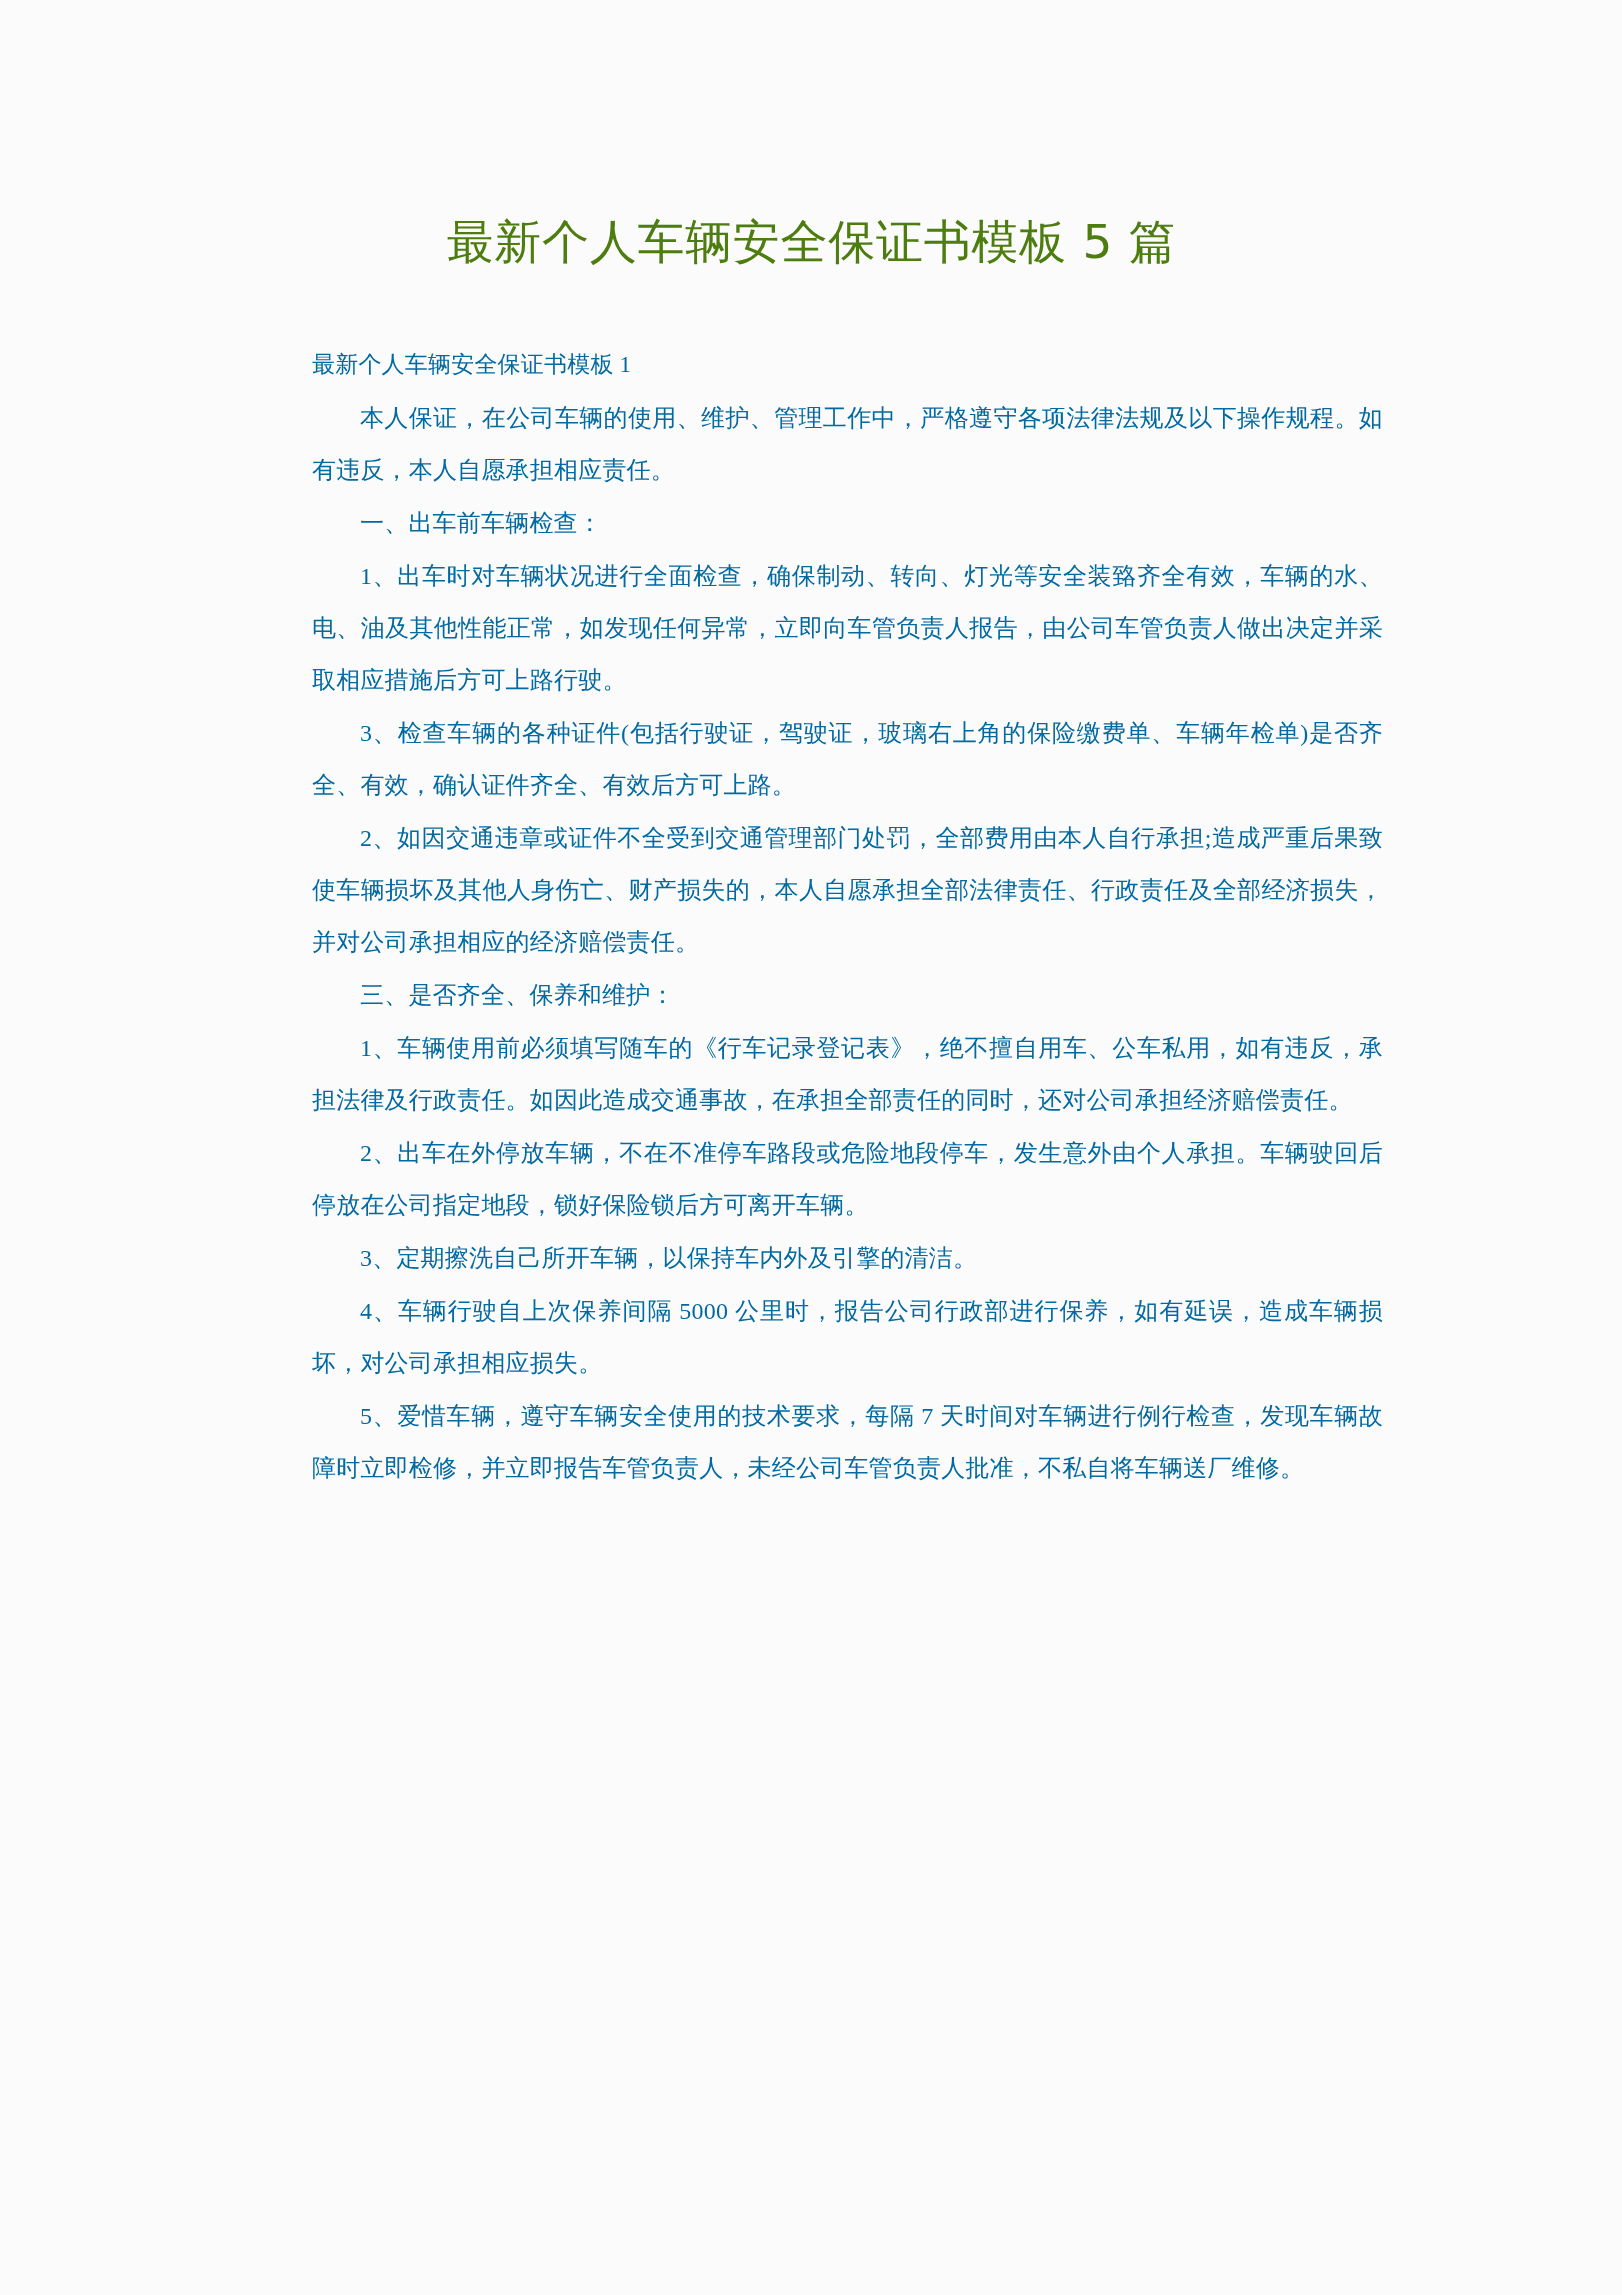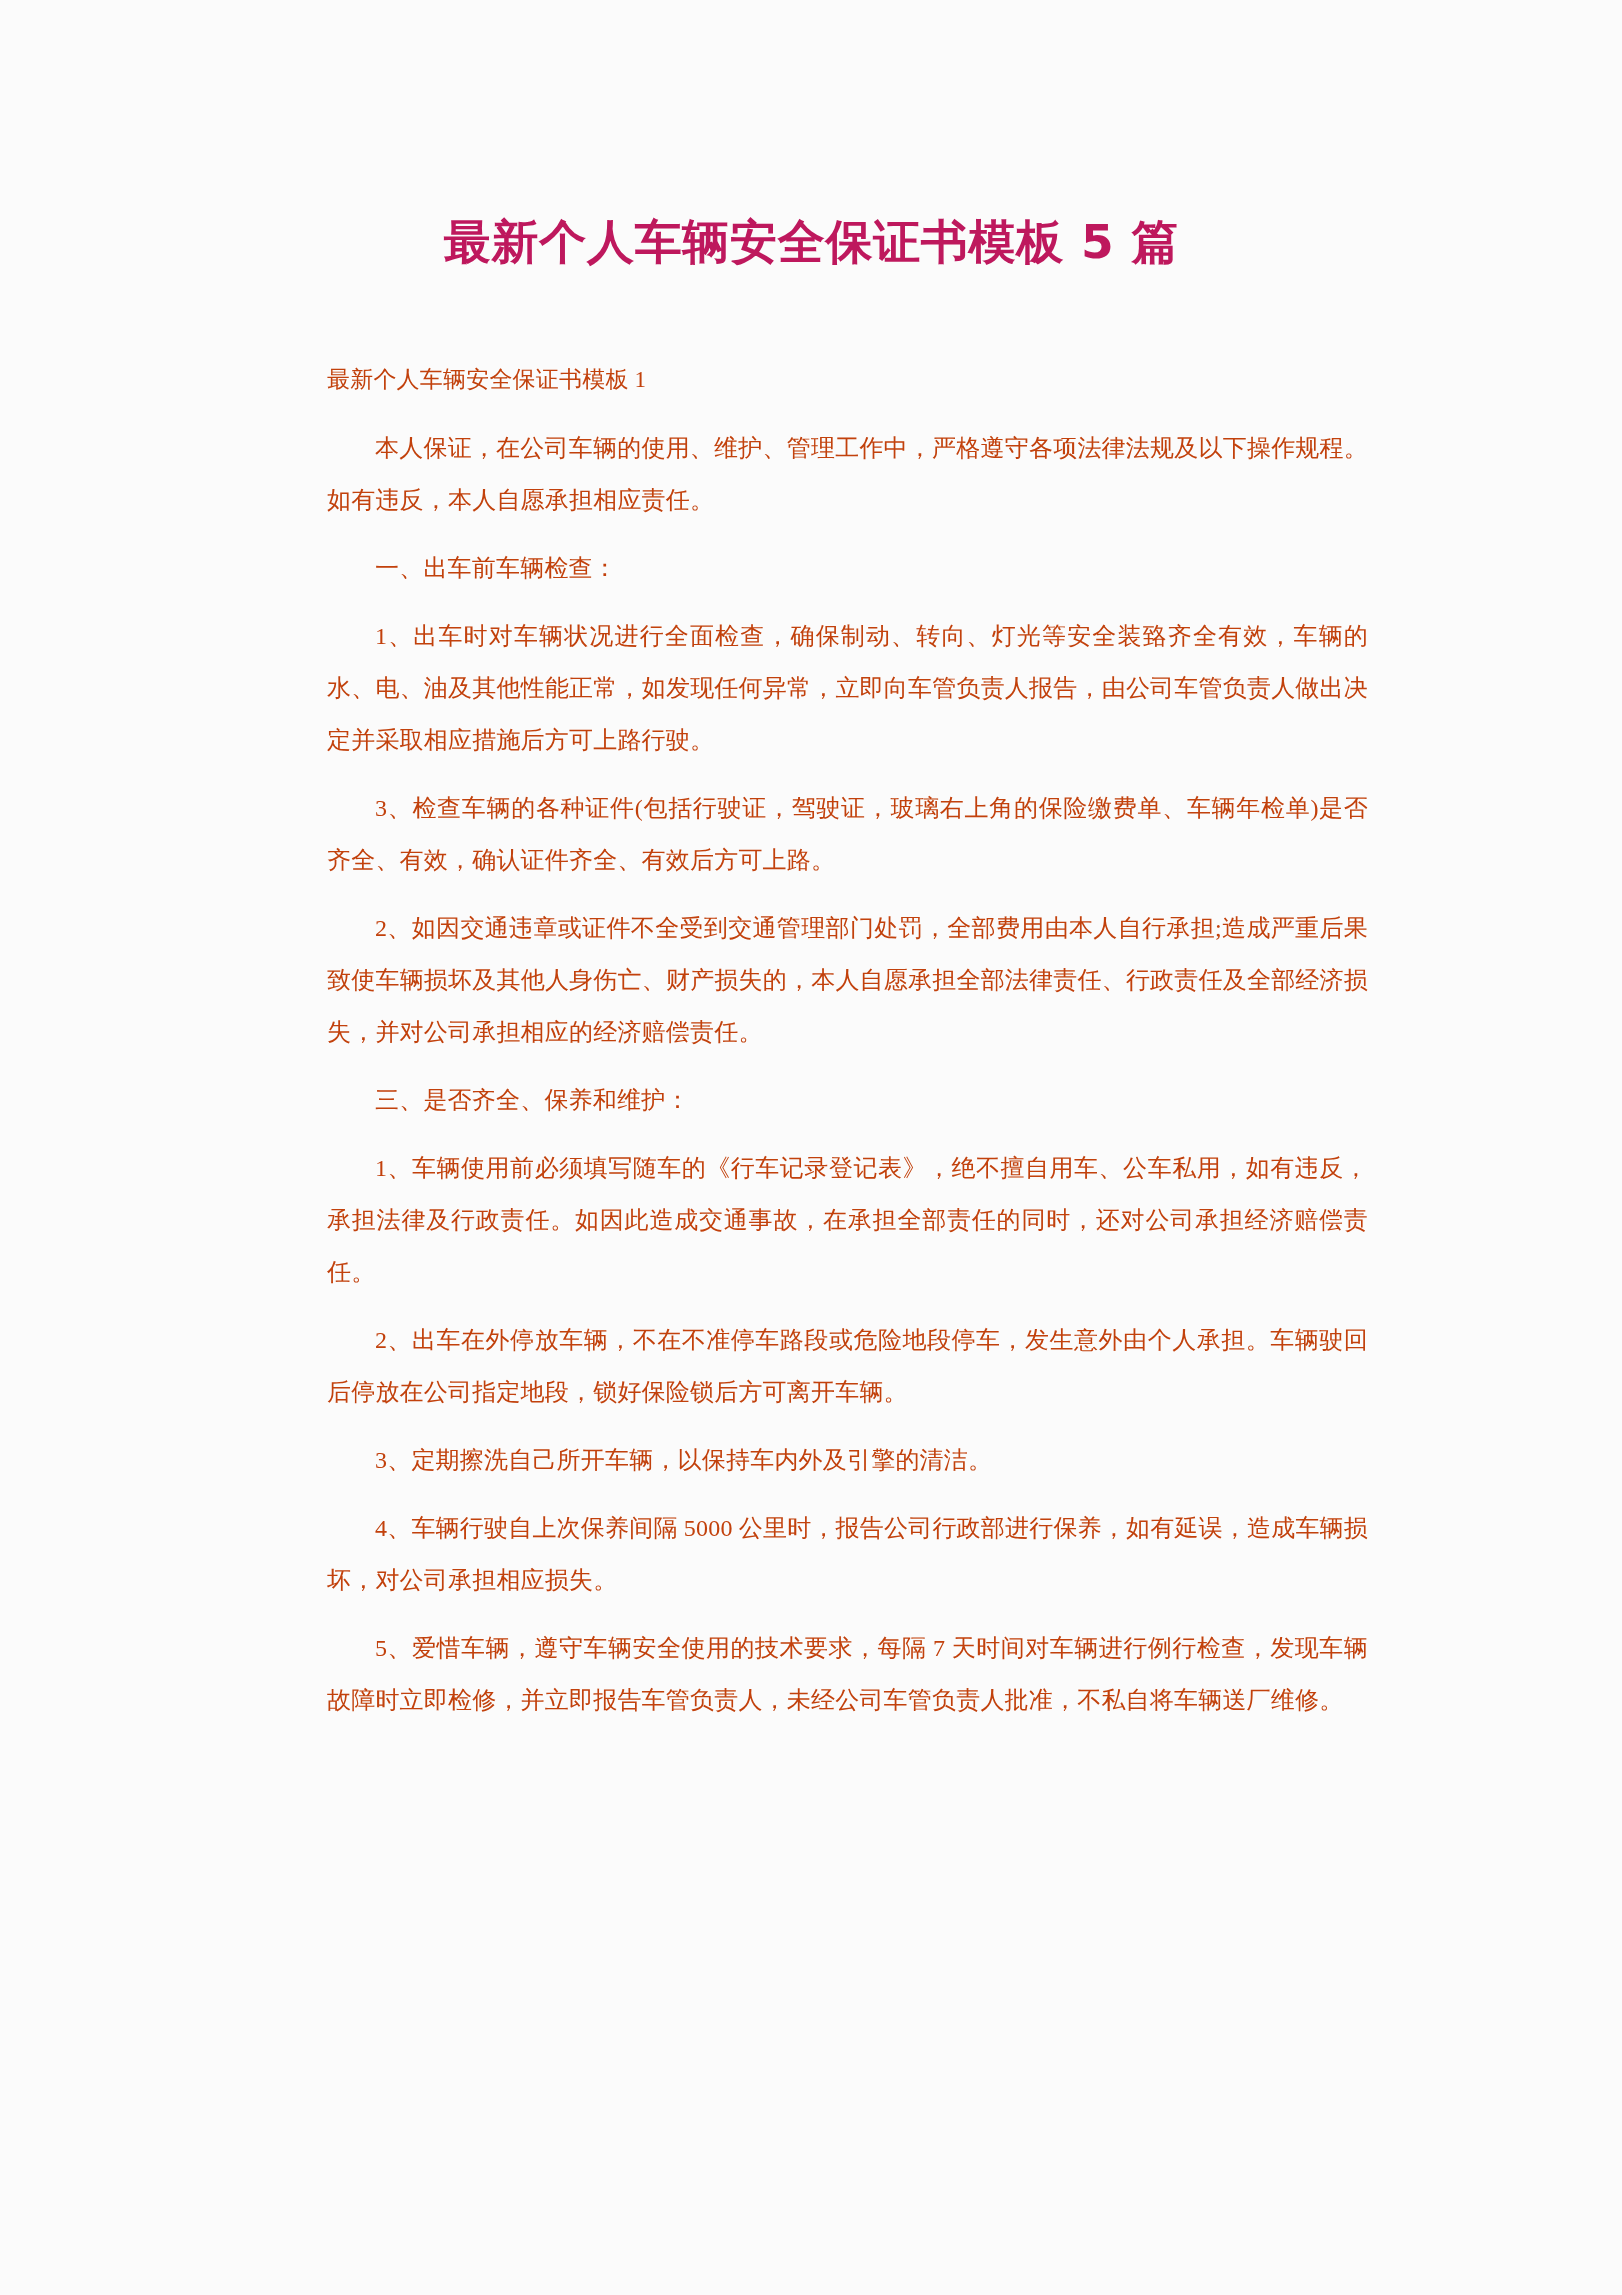--- a/index.html
+++ b/index.html
@@ -23,40 +23,40 @@
     box-sizing: border-box;
   }
 
   .doc-title {
     position: absolute;
     left: 0;
     top: 187px;
     width: 1623px;
     text-align: center;
     font-family: "DejaVu Sans", "Liberation Sans", sans-serif;
-    font-weight: 700;
+    font-weight: 400;
     font-size: 47px;
     line-height: 1.0;
     letter-spacing: 0.7px;
-    color: #be185d;
+    color: #4d7c0f;
     white-space: nowrap;
   }
 
   .body-block {
     position: absolute;
     left: 311px;
     top: 338px;
     width: 1073px;
   }
 
   p.para {
-    margin: 16px;
+    margin: 1px;
     font-size: 24px;
     line-height: 52px;
-    color: #c2410c;
+    color: #0369a1;
     text-align: justify;
     text-justify: inter-character;
     text-indent: 48px;
     letter-spacing: 0.2px;
     font-family: "Liberation Serif", "DejaVu Serif", serif;
   }
 
   p.para.first-line {
     font-size: 23px;
     text-indent: 0px;

